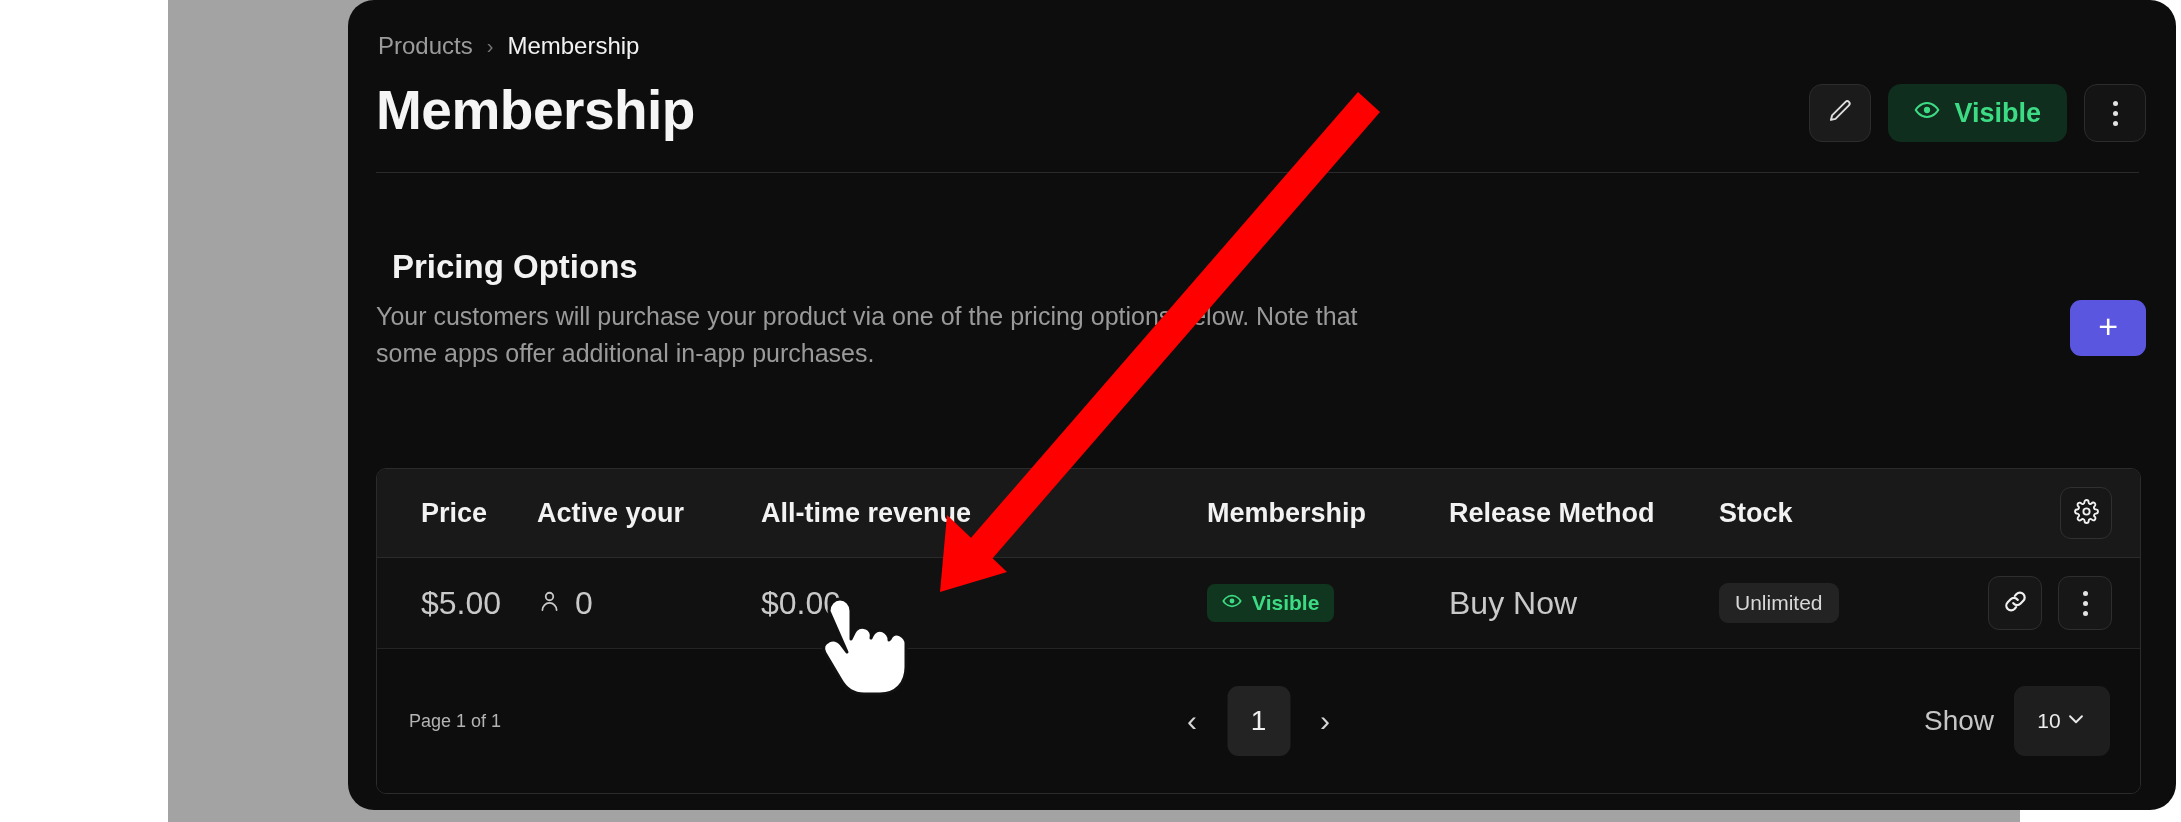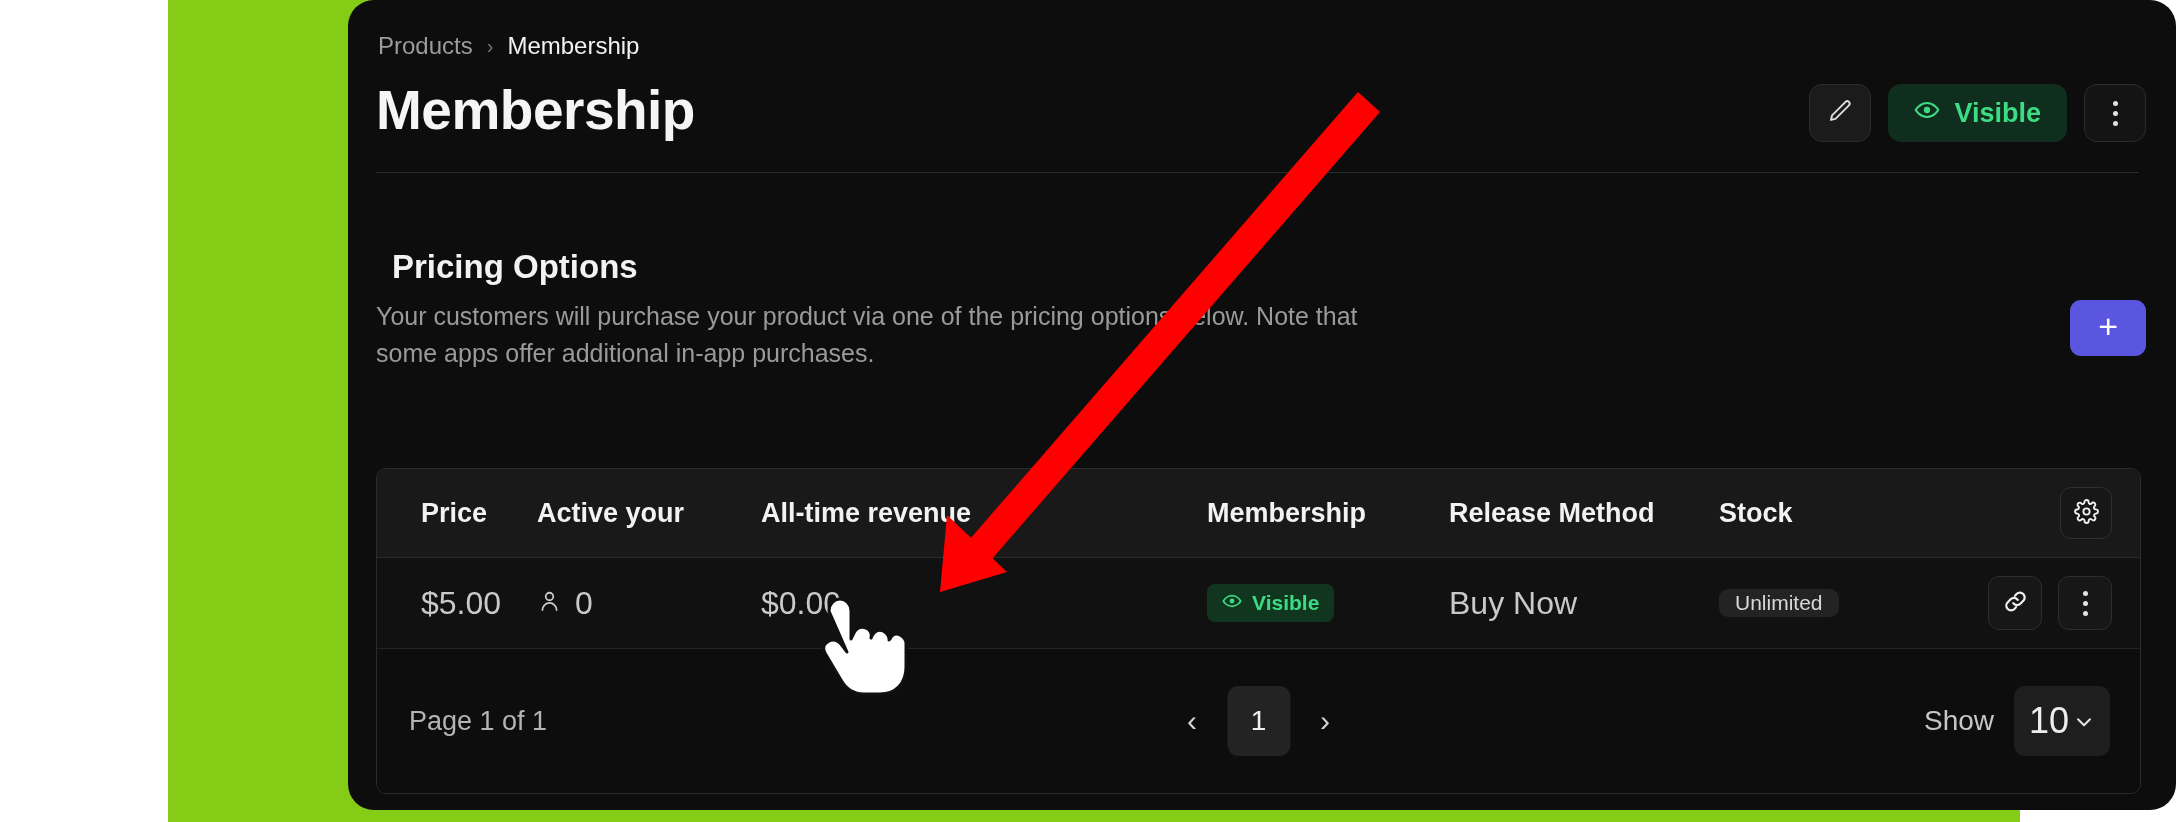--- a/index.html
+++ b/index.html
@@ -15,21 +15,21 @@
     -webkit-font-smoothing: antialiased;
   }
 
   
   #frame {
     position: absolute;
     left: 168px;
     top: 0px;
     width: 1852px;
     height: 822px;
-    background: #84cc16;
+    background: #a3a3a3;
     box-sizing: border-box;
     padding-left: 12px;
     padding-right: 12px;
   }
   #panel {
     position: absolute;
     left: 180px;
     top: 0px;
     width: 1828px;
     height: 810px;
@@ -213,21 +213,21 @@
     border-radius: 8px;
     background: #10361f;
     font-size: 21px;
     font-weight: 700;
     color: #3ddc84;
     box-sizing: border-box;
   }
   .stock-chip {
     display: inline-flex;
     align-items: center;
-    height: 28px;
+    height: 40px;
     padding: 3px 16px;
     border-radius: 9px;
     background: #232323;
     font-size: 21px;
     color: #d8d8d8;
     box-sizing: border-box;
   }
   .row-icon-btn {
     width: 54px;
     height: 54px;
@@ -248,21 +248,21 @@
     display: flex;
     align-items: center;
     justify-content: center;
     box-sizing: border-box;
   }
 
   
   .page-label {
     position: absolute;
     left: 32px;
-    font-size: 27px;
+    font-size: 18px;
     color: #b4b4b4;
   }
   .pager {
     position: absolute;
     left: 50%;
     transform: translateX(-50%);
     display: flex;
     align-items: center;
     gap: 22px;
   }
@@ -294,21 +294,21 @@
   .show-label { font-size: 28px; color: #c6c6c6; }
   .show-select {
     width: 96px;
     height: 70px;
     border-radius: 11px;
     background: #1e1e1e;
     display: flex;
     align-items: center;
     justify-content: center;
     gap: 4px;
-    font-size: 36px;
+    font-size: 21px;
     color: #ededed;
   }
 
   .dots {
     display: flex;
     flex-direction: column;
     gap: 5px;
     align-items: center;
   }
   .dots i {

